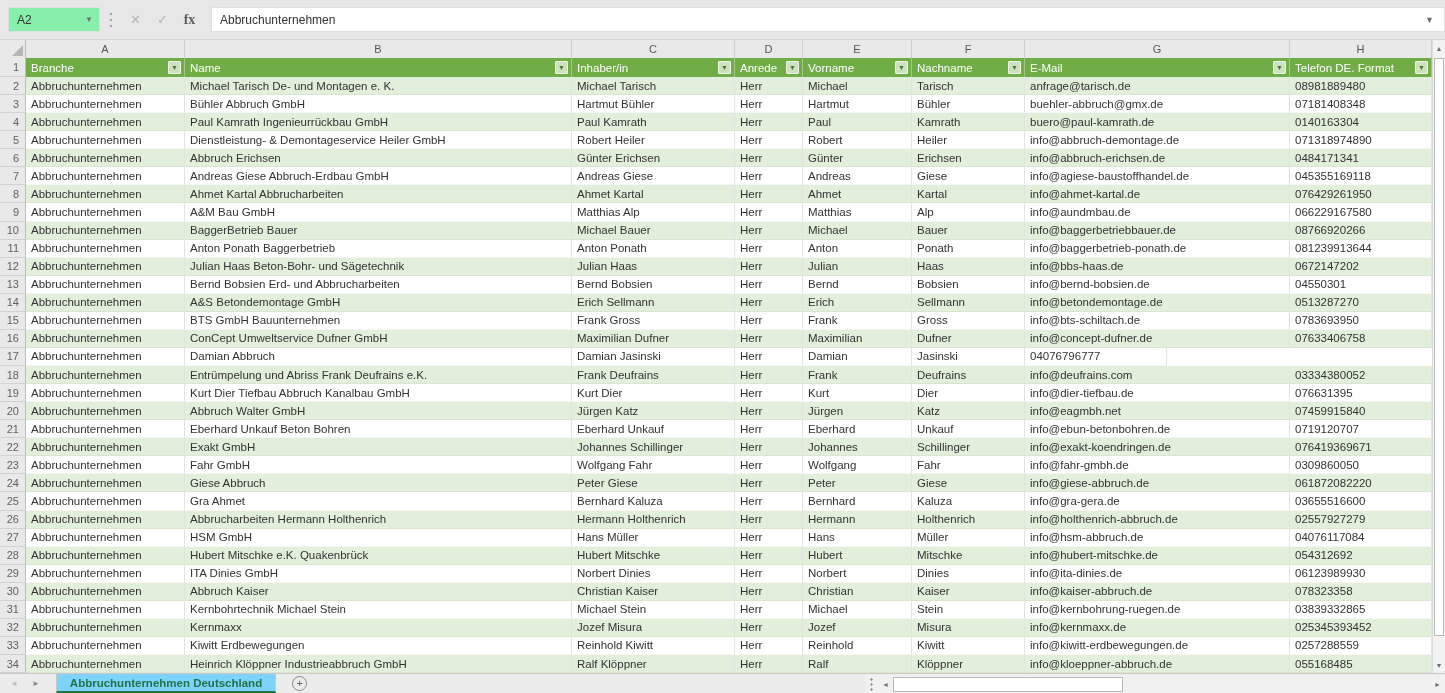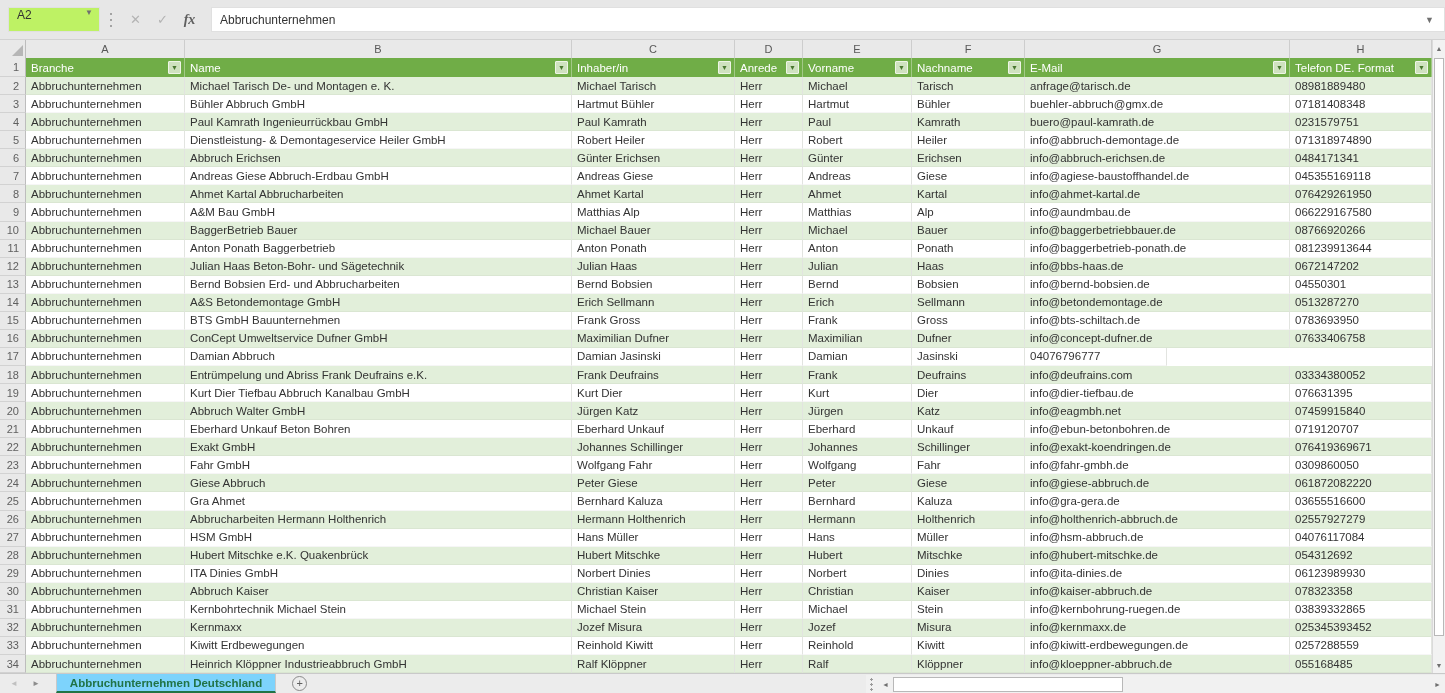--- a/index.html
+++ b/index.html
@@ -3,30 +3,30 @@
 <meta charset="utf-8">
 <style>
   * { margin:0; padding:0; box-sizing:border-box; }
   html,body { width:1445px; height:693px; overflow:hidden;
     font-family:"Liberation Sans", sans-serif; background:#e7e7e7; }
   #app { position:relative; width:1445px; height:693px; background:#fff; }
 
   
   .toolbar { height:40px; background:#e7e7e7; display:flex; align-items:center;
     padding-left:8px; border-bottom:1px solid #d2d2d2; }
-  .name-box { width:92px; height:25px; background:#bef264; display:flex; align-items:flex-start;
+  .name-box { width:92px; height:25px; background:#86efac; display:flex; align-items:center;
     border:1px solid #e0e0e0; }
   .name-box .nb-text { padding-left:8px; font-size:12px; color:#333; flex:1; }
   .name-box .nb-arrow { font-size:8px; color:#707070; padding-right:6px; }
   .dots { width:4px; height:22px; margin:0 9px;
     background-image:radial-gradient(circle, #a3a3a3 1px, transparent 1.3px);
     background-size:4px 6px; background-position:center; background-repeat:repeat-y; }
   .fbtn { width:27px; height:25px; display:flex; align-items:center; justify-content:center;
     font-size:13px; color:#b3b3b3; }
-  .fbtn.fx { color:#5f5f5f; font-family:"Liberation Serif", serif; font-style:italic;
+  .fbtn.fx { color:#5f5f5f; font-family:"Liberation Serif", serif; 
     font-weight:bold; font-size:14px; }
   .formula-box { flex:1; height:25px; background:#fff; margin-left:8px; display:flex;
     align-items:center; border:1px solid #e0e0e0; }
   .formula-box .f-text { flex:1; padding-left:8px; font-size:12px; color:#333; white-space:nowrap; overflow:hidden; }
   .formula-box .f-arrow { font-size:9px; color:#707070; padding-right:10px; }
 
   
   .col-letters { height:18px; display:flex; background:#e9e9e9; }
   .corner { width:26px; height:100%; position:relative; border-right:1px solid #bdbdbd; background:#e9e9e9; }
   .corner .tri { position:absolute; right:2px; bottom:2px; width:0; height:0;
@@ -204,21 +204,21 @@
 
   <div class="row band">
     <div class="gut rn">4</div>
     <div class="cell w1">Abbruchunternehmen</div>
     <div class="cell w2">Paul Kamrath Ingenieurrückbau GmbH</div>
     <div class="cell w3">Paul Kamrath</div>
     <div class="cell w4">Herr</div>
     <div class="cell w5">Paul</div>
     <div class="cell w6">Kamrath</div>
     <div class="cell w7">buero@paul-kamrath.de</div>
-    <div class="cell w8">0231579751</div>
+    <div class="cell w8">0140163304</div>
   </div>
 
   <div class="row">
     <div class="gut rn">5</div>
     <div class="cell w1">Abbruchunternehmen</div>
     <div class="cell w2">Dienstleistung- &amp; Demontageservice Heiler GmbH</div>
     <div class="cell w3">Robert Heiler</div>
     <div class="cell w4">Herr</div>
     <div class="cell w5">Robert</div>
     <div class="cell w6">Heiler</div>

